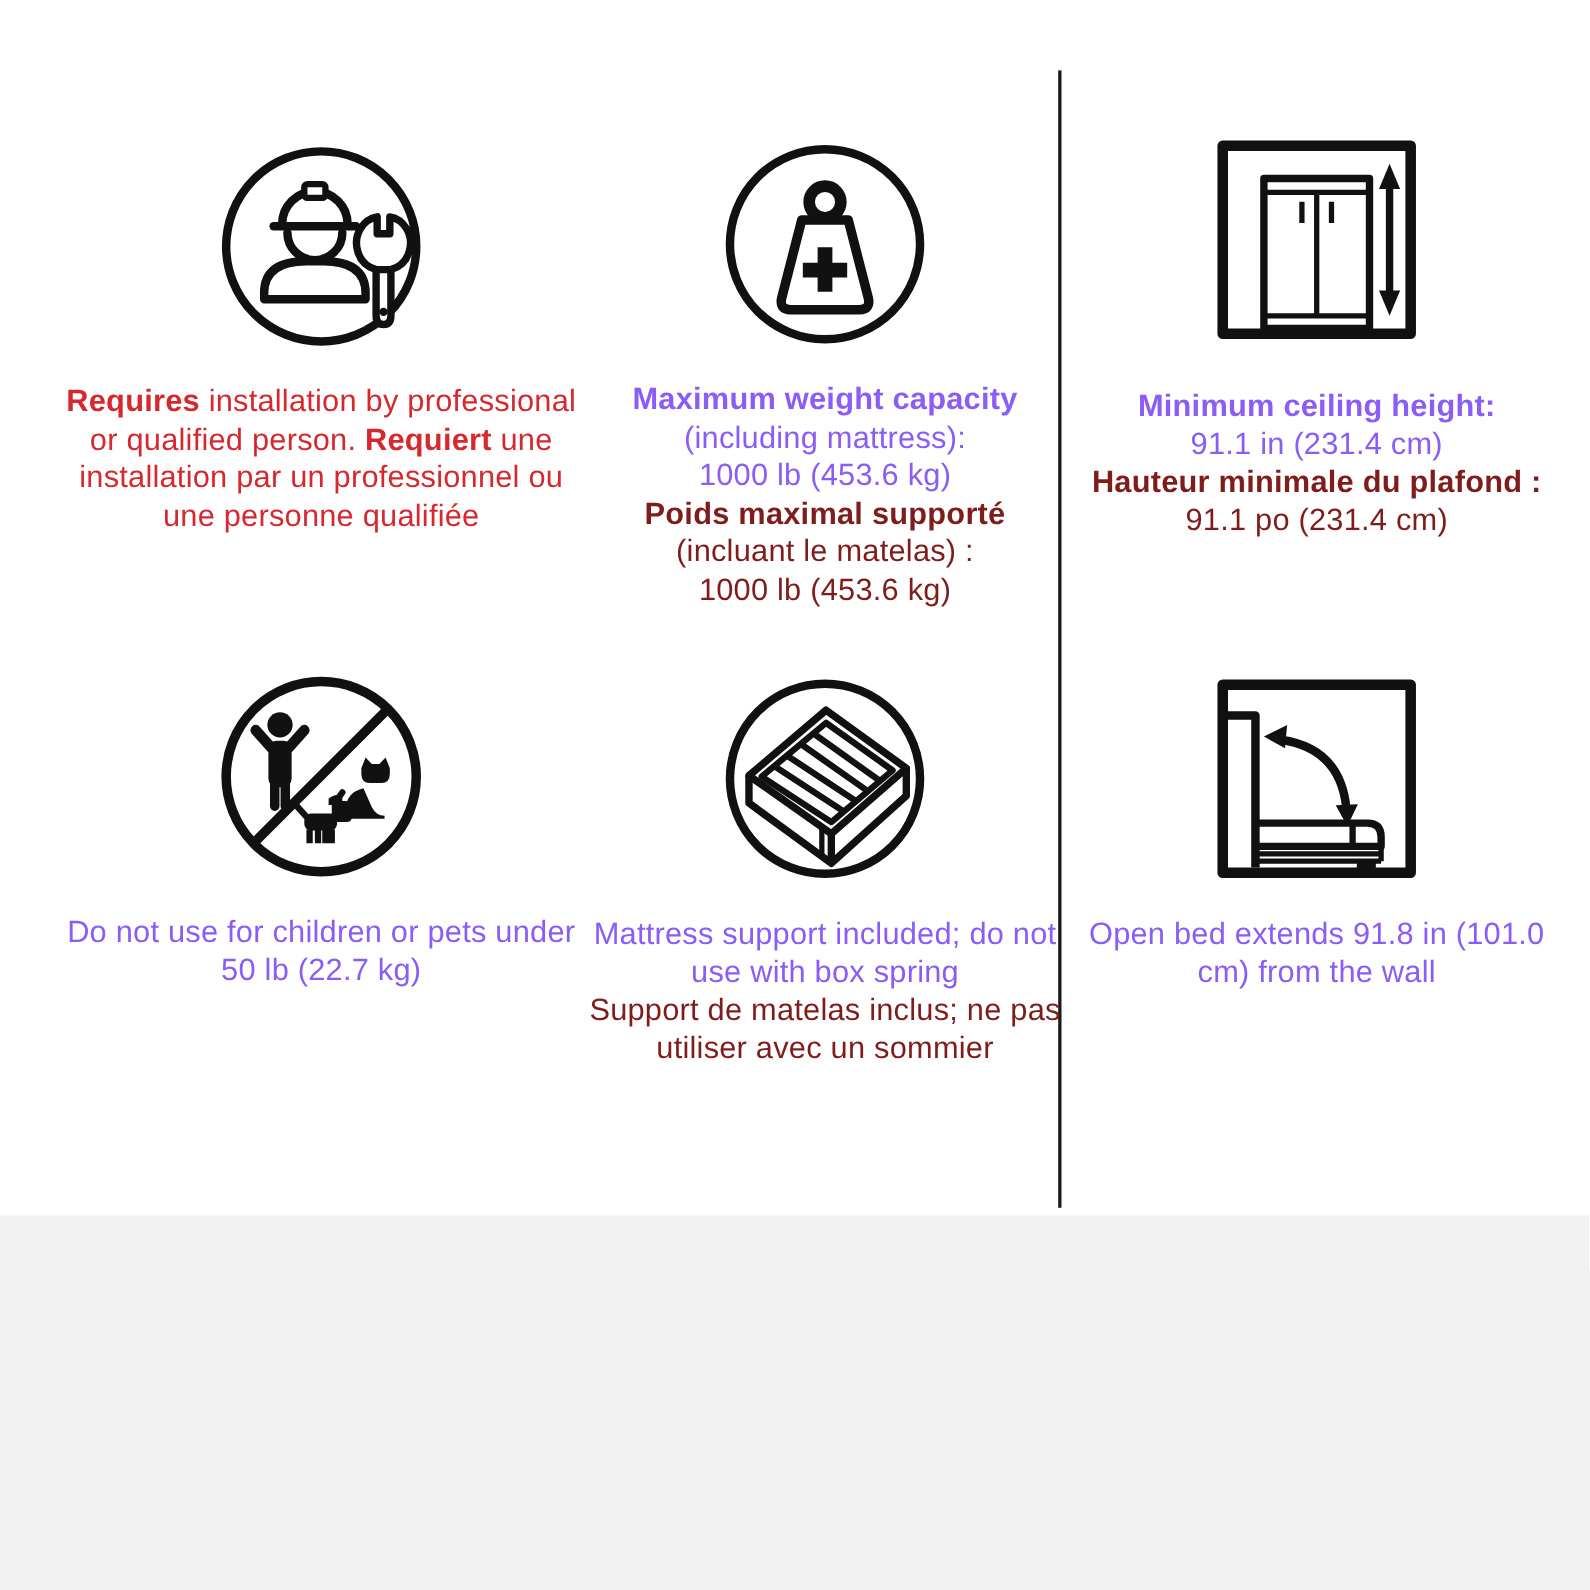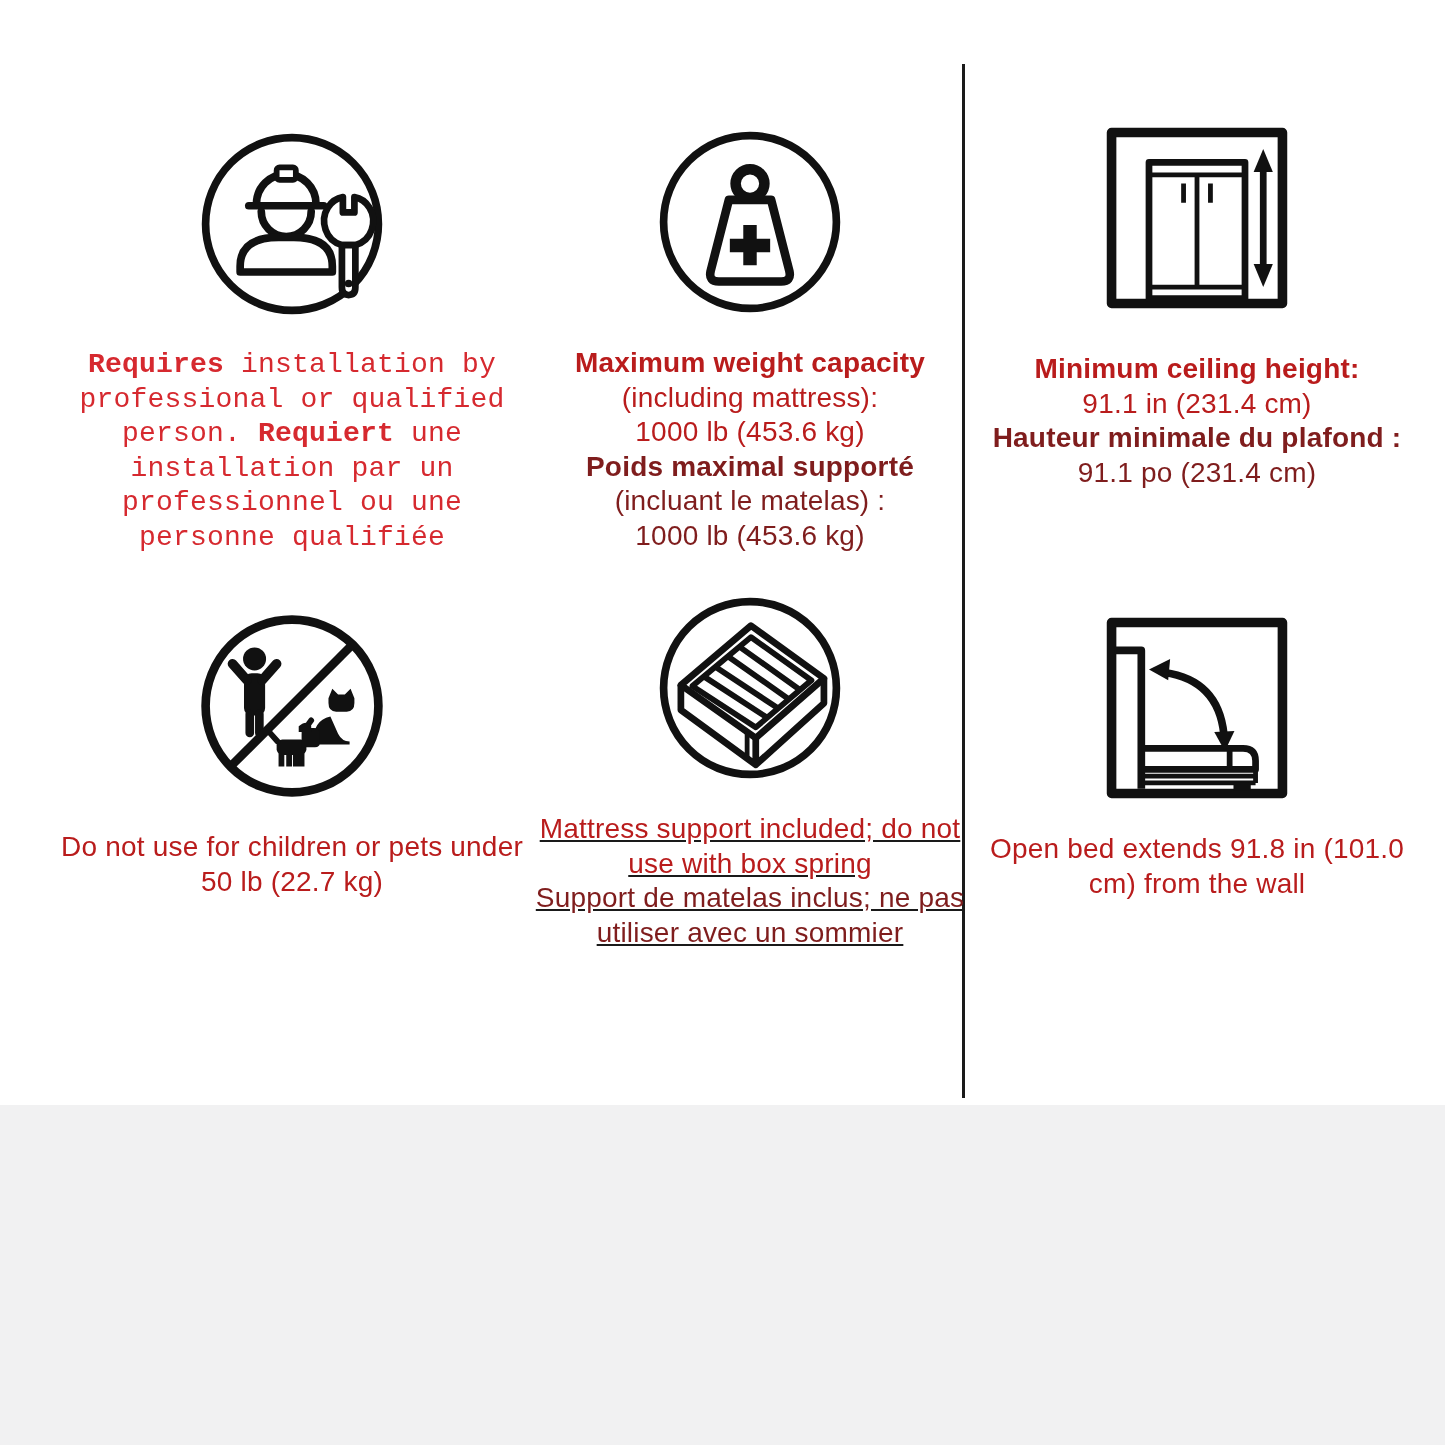--- a/index.html
+++ b/index.html
@@ -6,36 +6,36 @@
   .page {
     position:relative; width:1445px; height:1445px;
     background:#ffffff; overflow:hidden;
     font-family:"Liberation Sans", sans-serif;
     color:#1a1a1a;
   }
   .cell { position:absolute; text-align:center; }
   .cell svg { display:block; margin:0 auto; }
   .txt { margin-top:28px; }
   .txt3 { margin-top:38px; }
-  p { margin:0; font-size:28px; line-height:34.5px; color:#b91c1c; letter-spacing:.2px; }
+  p { margin:0; font-size:28px; line-height:34.5px; color:#8b5cf6; letter-spacing:.2px; }
   .bold { font-weight:bold; }
   .gray, .gray p { color:#7f1d1d; }
   .red,  .red p  { color:#d6292f; }
   .divider { position:absolute; left:962px; top:64px; width:3px; height:1034px; background:#1a1a1a; }
   .bottom-band { position:absolute; left:0; top:1105px; width:1445px; height:340px; background:#f1f1f2; }
   svg .ln { fill:none; stroke:#111111; stroke-linejoin:round; }
 </style>
 </head>
 <body>
 
 <div class="page">
 
   <div class="divider"></div>
 
-  <div class="cell" style="left:52px; top:128px; width:480px;font-family:Liberation Mono, monospace;">
+  <div class="cell" style="left:52px; top:128px; width:480px;">
     <svg width="192" height="192" viewBox="0 0 200 200">
       <circle class="ln" cx="100" cy="100" r="90" stroke-width="8"></circle>
       <path class="ln" d="M 63 79 a 31 31 0 0 1 62 0" stroke-width="8"></path>
       <rect x="84" y="41" width="20" height="13" rx="3" fill="#fff" stroke="#111" stroke-width="6"></rect>
       <path class="ln" d="M 55 81 H 133" stroke-width="8" stroke-linecap="round"></path>
       <path class="ln" d="M 68 87 a 26 26 0 0 0 52 0" stroke-width="8" stroke-linecap="round"></path>
       <path d="M 46 150 v -6 q 0 -30 40 -30 h 16 q 40 0 40 30 v 6 z" fill="#fff" stroke="#111" stroke-width="8" stroke-linejoin="round"></path>
       <path d="M 135 106 c -6 -18 6 -32 18 -34 v 16 h 12 v -16 c 12 2 24 16 18 34 c -3 9 -10 14 -17 16 h -14 c -7 -2 -14 -7 -17 -16 z" fill="#fff" stroke="#111" stroke-width="7" stroke-linejoin="round"></path>
       <path d="M 152 122 h 14 v 44 q 0 8 -7 8 q -7 0 -7 -8 z" fill="#fff" stroke="#111" stroke-width="7" stroke-linejoin="round"></path>
       <circle cx="159" cy="162" r="4" fill="#111"></circle>
@@ -96,21 +96,21 @@
       <path d="M 107 121 q 9 -7 13 0 v 6 h -13 z" fill="#111"></path>
       <path d="M 89 150 v 13 M 97 150 v 13 M 104 150 v 13 M 110 150 v 13" stroke="#111" stroke-width="6"></path>
       <path d="M 85 137 l -8 -9" stroke="#111" stroke-width="6" stroke-linecap="round"></path>
       <path d="M 162 37 L 38 161" stroke="#111" stroke-width="9"></path>
     </svg>
     <div class="txt">
       <p>Do not use for children or pets under 50 lb (22.7 kg)</p>
     </div>
   </div>
 
-  <div class="cell" style="left:530px; top:592px; width:440px;text-decoration:underline;">
+  <div class="cell" style="left:530px; top:612px; width:440px;">
     <svg width="192" height="192" viewBox="0 0 200 200">
       <circle class="ln" cx="100" cy="100" r="90" stroke-width="8"></circle>
       <path class="ln" d="M 28 97 L 101 35 L 177 90 L 106 152 Z" stroke-width="7"></path>
       <path class="ln" d="M 40 98 L 101 47 L 164 92 L 106 141 Z" stroke-width="6"></path>
       <path class="ln" d="M 52 88 L 118 131 M 64 78 L 129 121 M 77 67 L 141 112 M 89 57 L 152 102" stroke-width="6"></path>
       <path class="ln" d="M 28 97 v 26 L 106 180 v -28 M 106 180 L 177 116 v -26" stroke-width="7"></path>
       <path class="ln" d="M 97 145 v 27" stroke-width="5"></path>
     </svg>
     <div class="txt">
       <p>Mattress support included; do not use with box spring</p>

